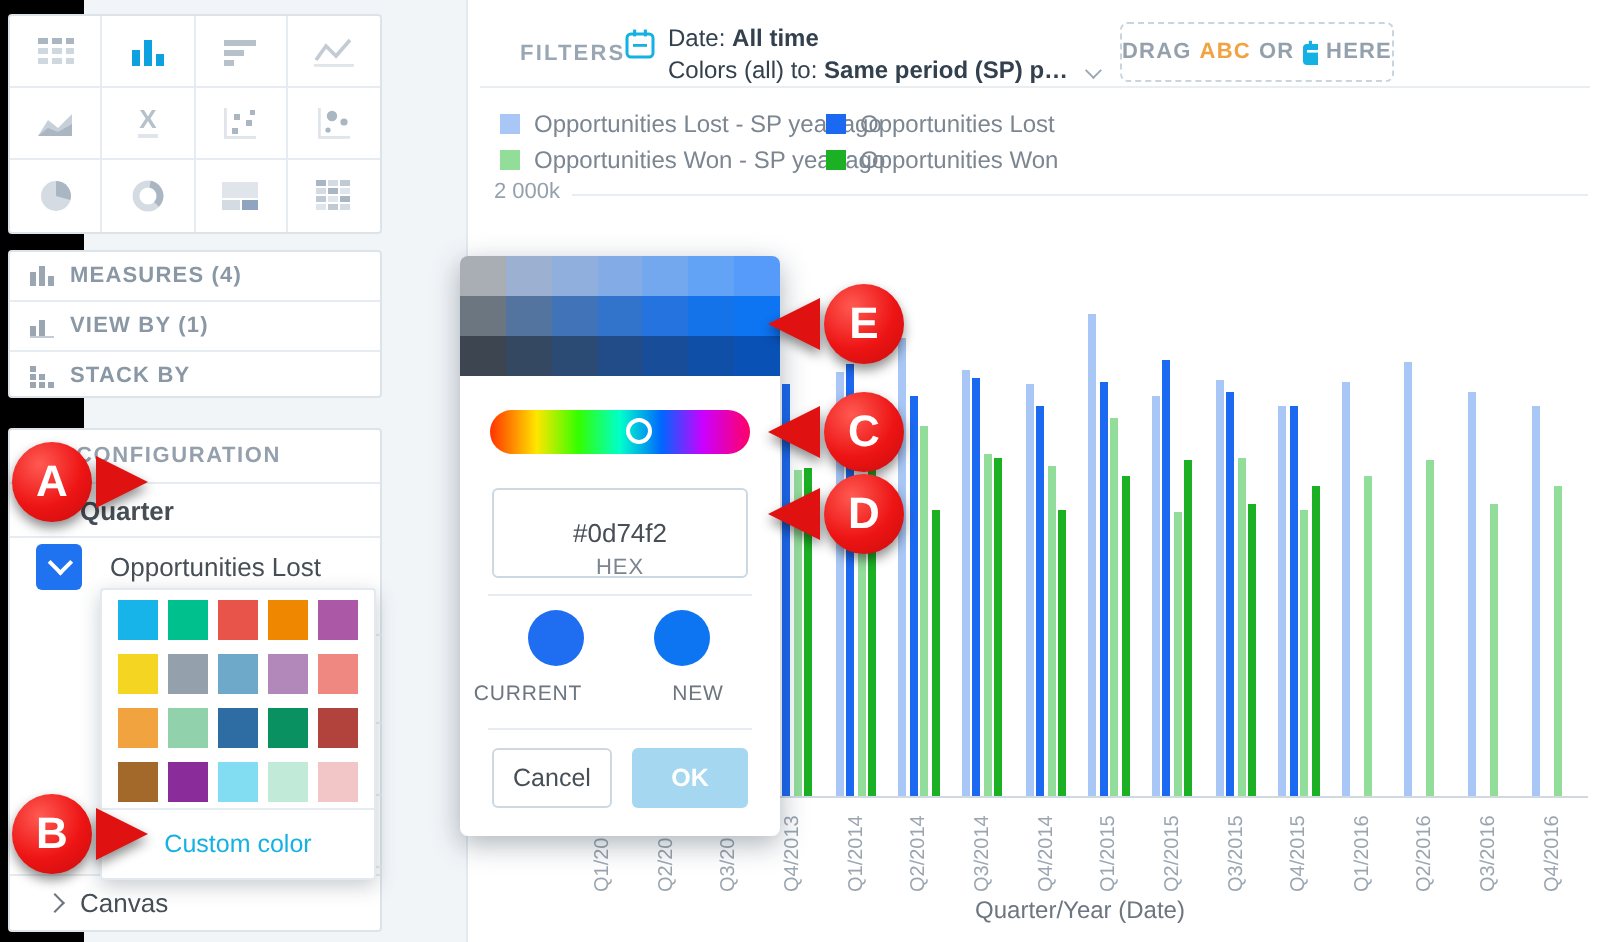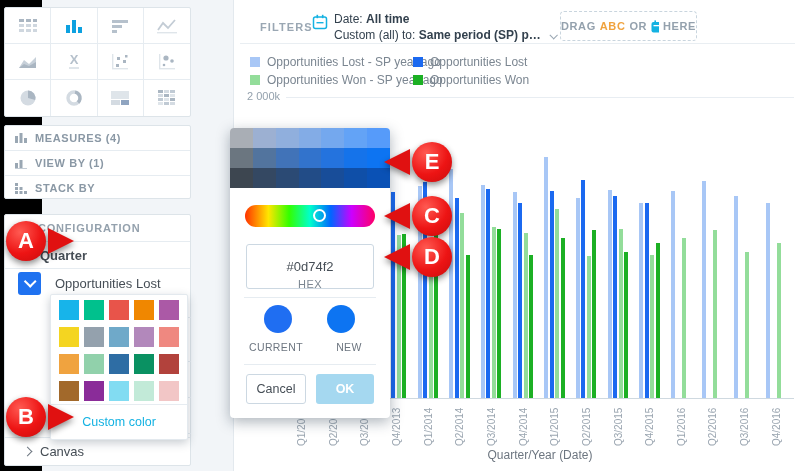--- a/index.html
+++ b/index.html
@@ -340,21 +340,21 @@
   <div class="abs" id="filters-label">FILTERS</div>
   <svg class="abs" style="left:312px;top:14px" width="16" height="16">
     <rect x="1.5" y="3" width="13" height="11.5" rx="2" fill="none" stroke="#14b2e2" stroke-width="1.5"></rect>
     <rect x="4.5" y="0.8" width="1.6" height="3.4" fill="#14b2e2"></rect>
       <rect x="9.9" y="0.8" width="1.6" height="3.4" fill="#14b2e2"></rect>
     <rect x="4.5" y="8" width="7" height="1.4" fill="#14b2e2"></rect>
   </svg>
   <div class="abs" id="filter-date">
     <div><span>Date:</span>
       <b>All time</b></div>
-    <div><span>Custom (all) to:</span>
+    <div><span>Colors (all) to:</span>
       <b>Same period (SP) p…</b>
       <span class="chev down small" style="margin-left:6px"></span></div>
   </div>
   <div class="abs" id="filters-divider"></div>
   <div class="abs" id="drop-zone">
     <span>DRAG</span>
     <span class="abc">ABC</span>
     <span>OR</span>
     <svg width="14" height="13">
       <rect x="0.5" y="2" width="13" height="10.5" rx="2" fill="#14b2e2"></rect>
@@ -490,21 +490,21 @@
         <div class="shade-cell" style="background: rgb(10, 81, 181);"></div>
       </div>
     <div id="hue-slider">
       <div id="hue-marker" style="left: 68px;"></div>
     </div>
     <input id="hex-input" value="#0d74f2" style="">
     <div id="hex-label">HEX</div>
     <div class="pp-divider" style="top:169px"></div>
     <div class="color-circle" id="current-circle" style="left: 34px; background: rgb(31, 110, 242);"></div>
     <div class="color-circle" id="new-circle" style="left: 97px; background: rgb(13, 116, 242);"></div>
-    <div class="circle-label" style="left:12px;width:68px">CURRENT</div>
+    <div class="circle-label" style="left:0;width:68px">CURRENT</div>
     <div class="circle-label" style="left:92px;width:54px">NEW</div>
     <div class="pp-divider" style="top:236px"></div>
     <div class="pp-btn" id="btn-cancel">Cancel</div>
     <div class="pp-btn" id="btn-ok">OK</div>
   </div>
 
   <div class="badge point-right" style="left:6px;top:221px">
     <span class="tip"></span>
       <span class="circle">A</span>
     </div>

